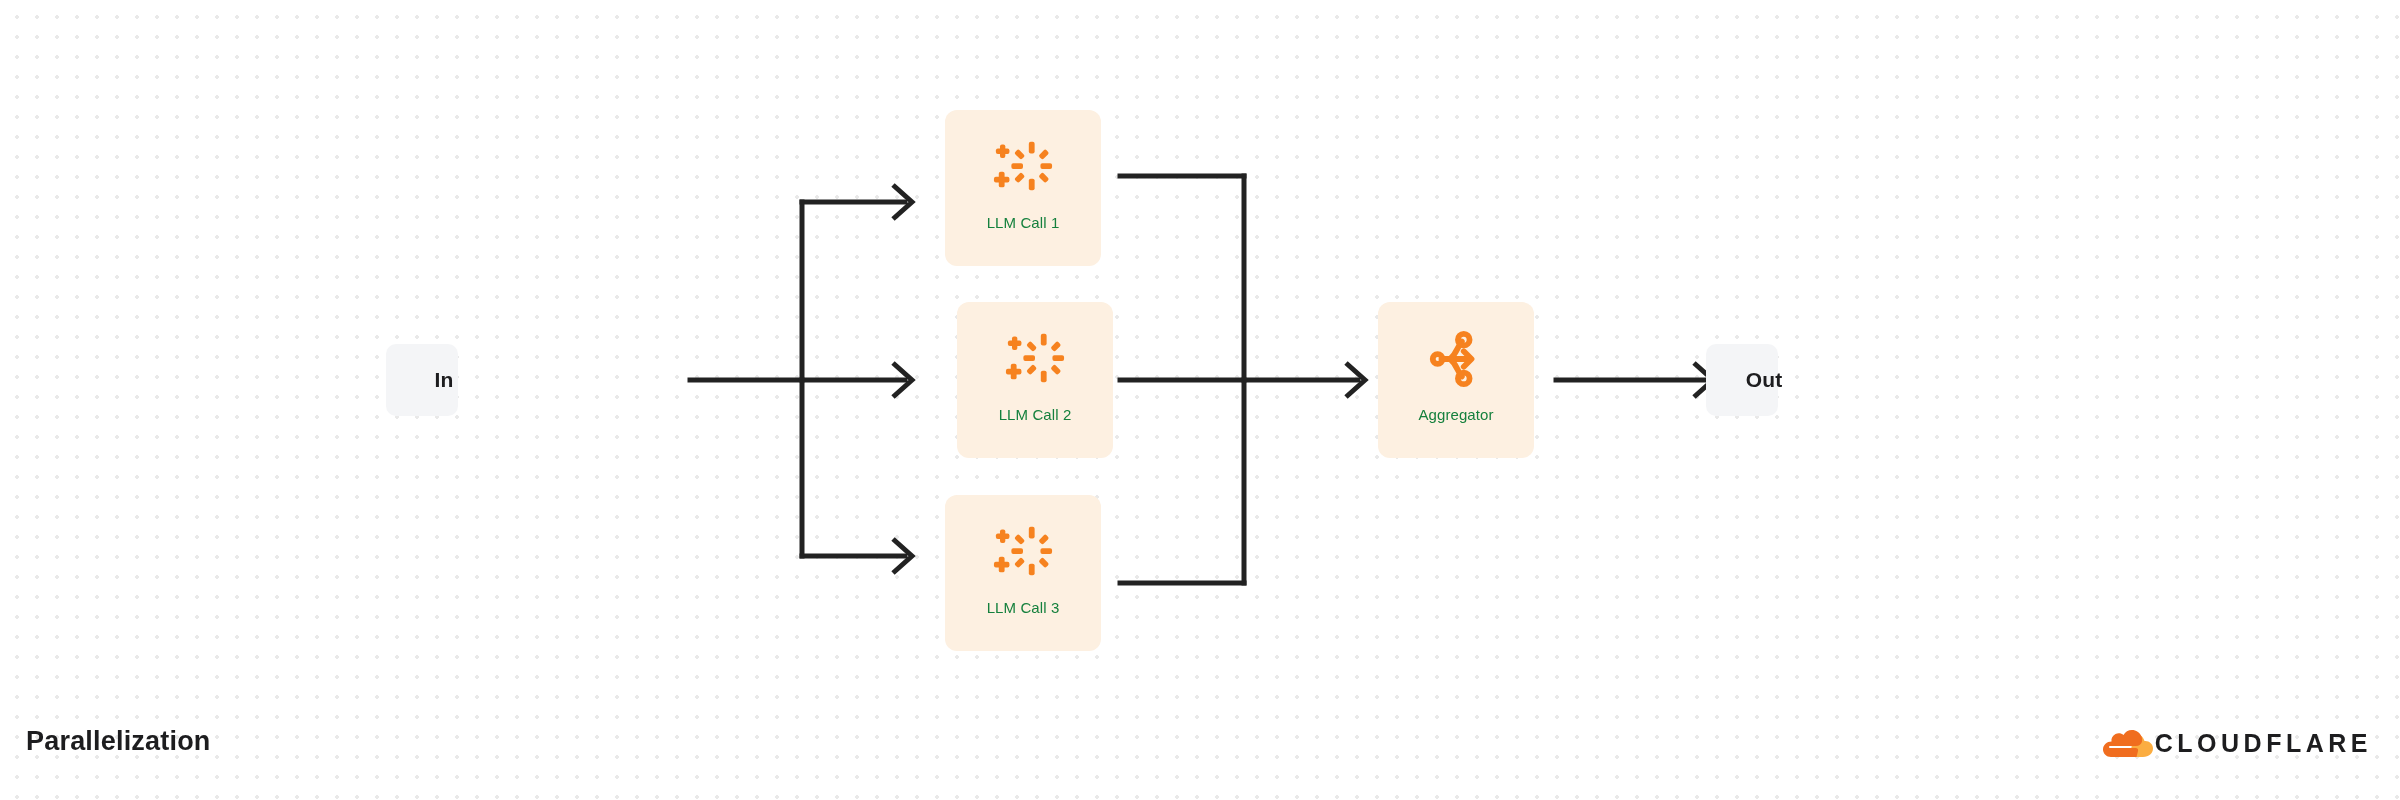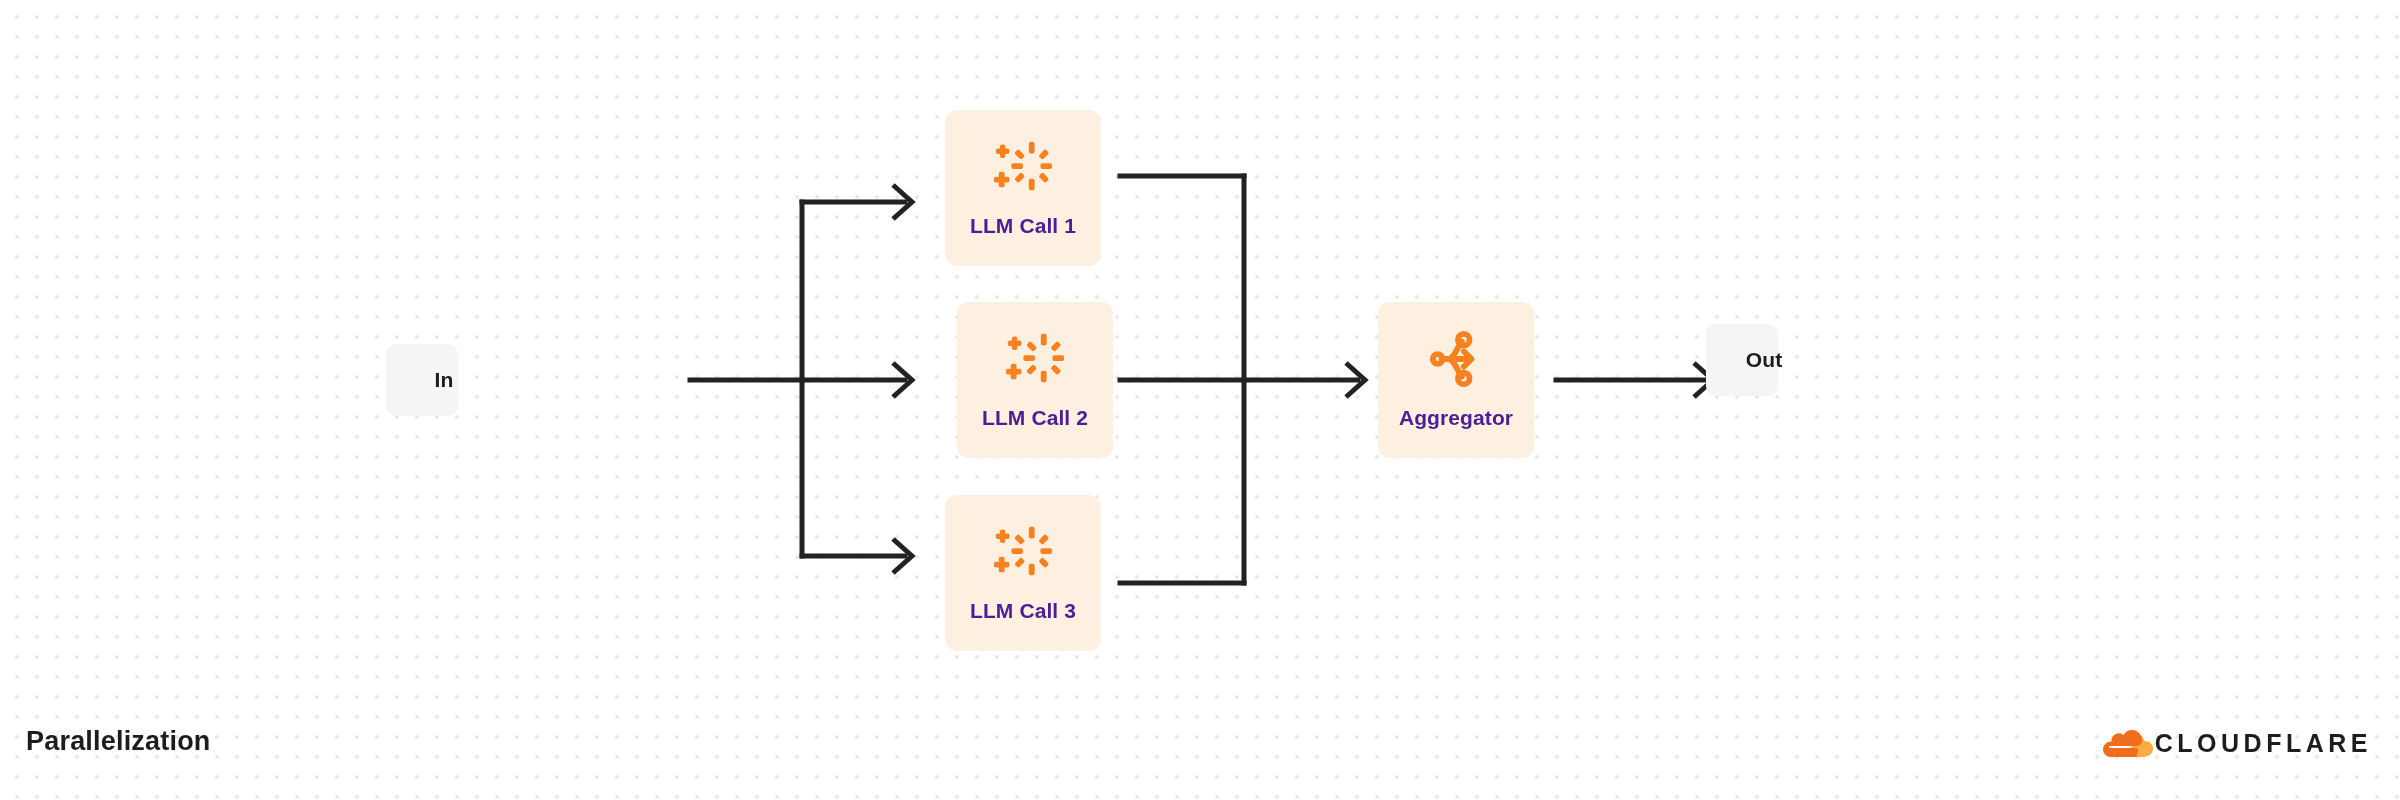--- a/index.html
+++ b/index.html
@@ -35,21 +35,21 @@
     width:156px; height:156px; border-radius:12px;
     background:#fdf0e1;
     display:flex; flex-direction:column;
     align-items:center; justify-content:flex-start;
     padding-top:26px;
   }
   .llm-node .glyph { width:62px; height:62px; }
   .llm-label {
     position:absolute; left:50%; transform:translateX(-50%);
     top:104px; white-space:nowrap;
-    font-size:21px; font-weight:700; color:#4c1d95; letter-spacing:.1px;
+    font-size:15px; font-weight:400; color:#15803d; letter-spacing:.1px;
   }
 
   .agg-node {
     width:156px; height:156px; border-radius:12px;
     background:#fdf0e1;
     display:flex; flex-direction:column;
     align-items:center; justify-content:flex-start;
     padding-top:26px;
   }
   .agg-node .glyph { width:62px; height:62px; }
@@ -193,21 +193,21 @@
         <g fill="none" stroke="#f6821f" stroke-width="6">
           <circle cx="13" cy="32" r="5"></circle>
           <circle cx="40" cy="12" r="6"></circle>
           <circle cx="40" cy="52" r="6"></circle>
         </g>
       </svg>
       <span class="llm-label">Aggregator</span>
     </div>
   </div>
 
-  <div class="node" style="left:1706px; top:324px;">
+  <div class="node" style="left:1706px; top:344px;">
     <div class="io-node">
       <span class="io-label">Out</span>
     </div>
   </div>
 
 </div>
 
 <div id="page-title">Parallelization</div>
 
 <div id="brand-logo">

